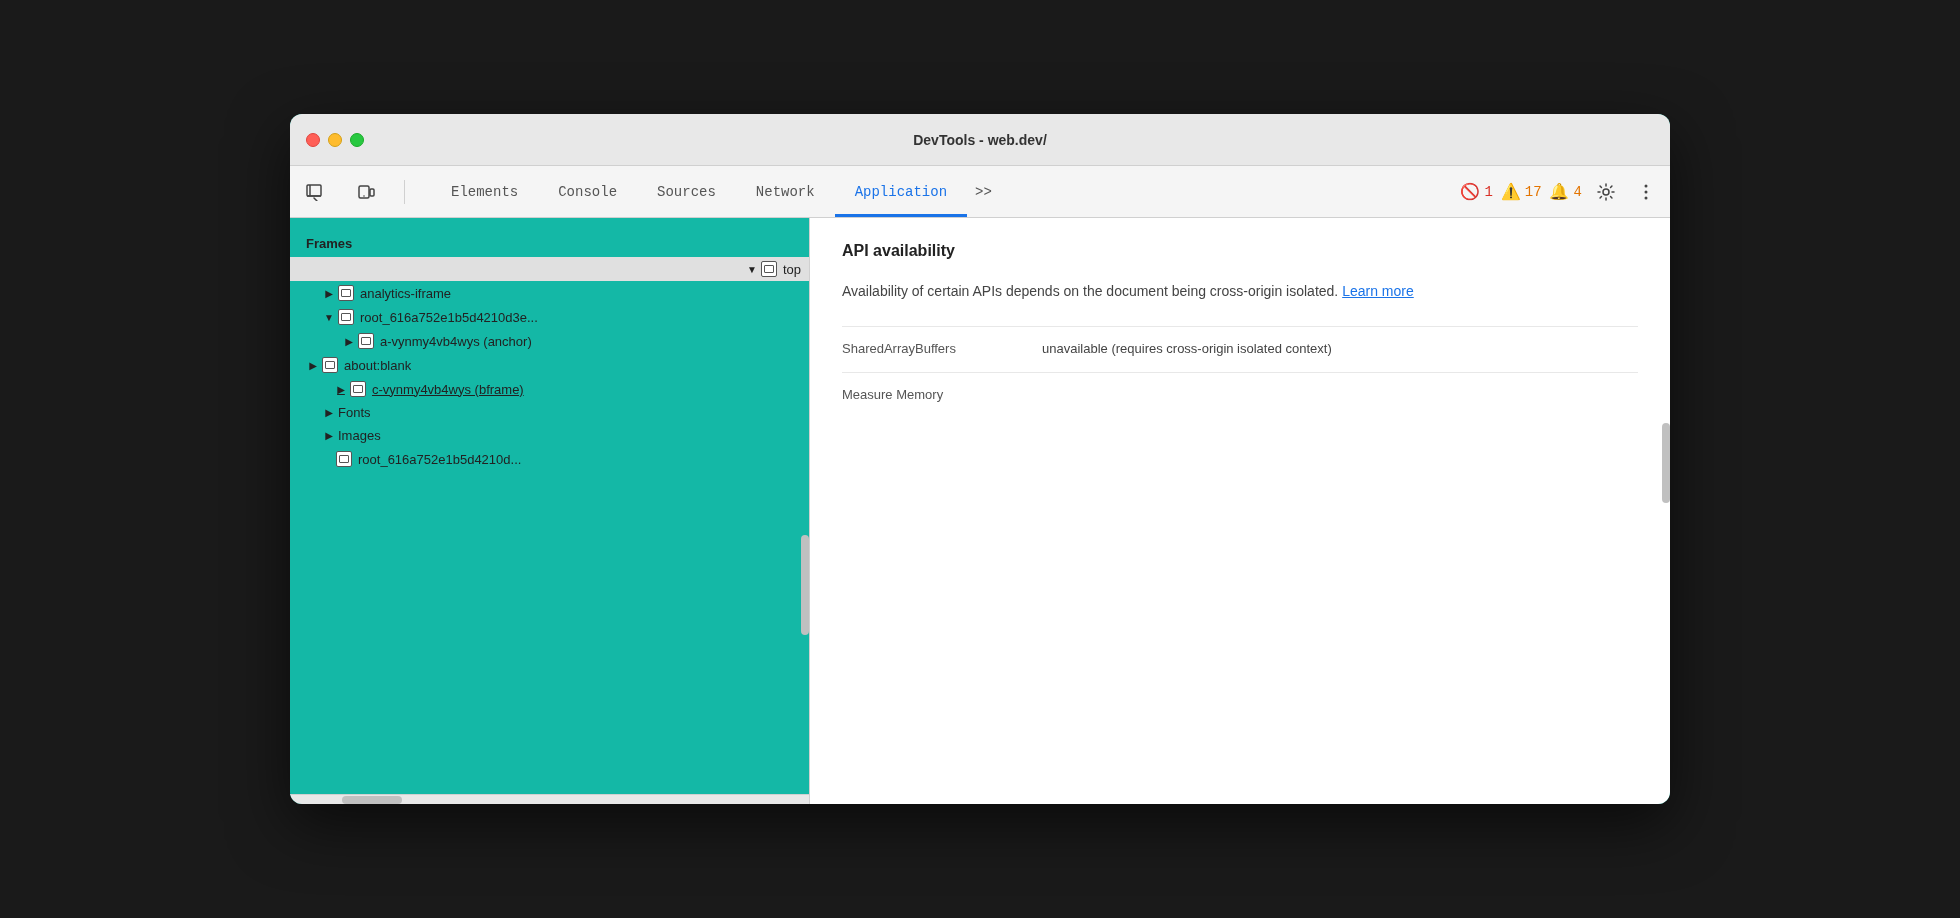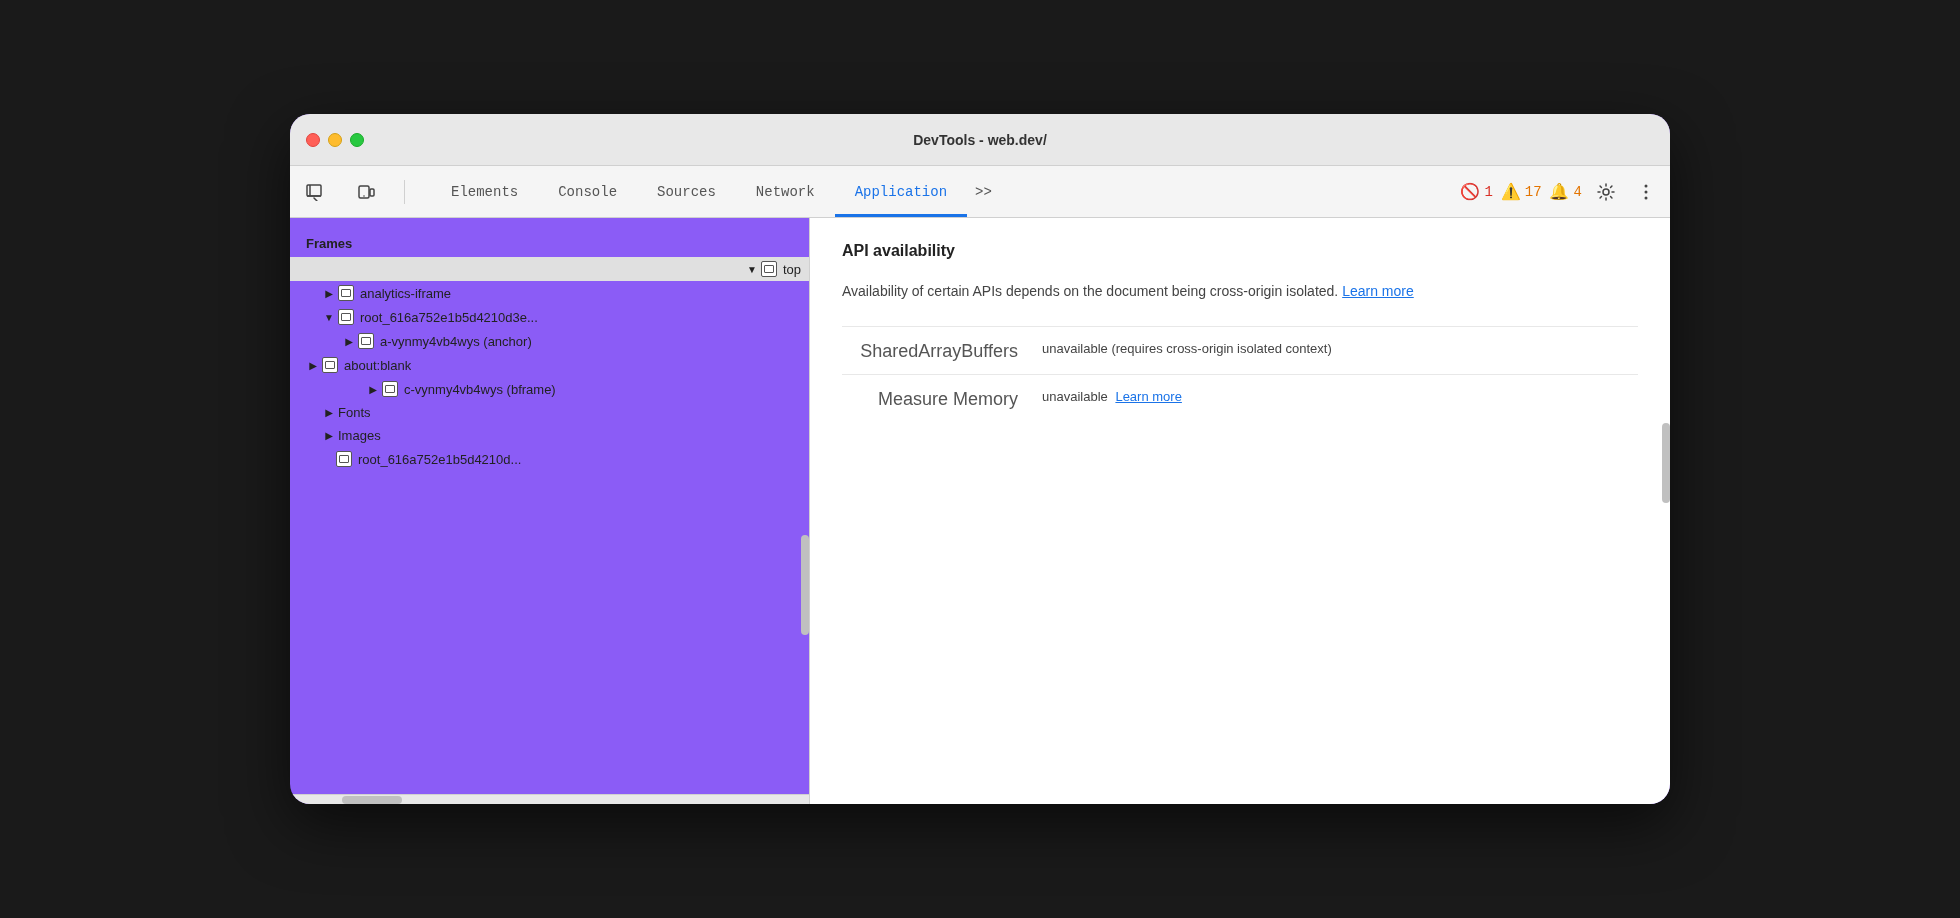--- a/index.html
+++ b/index.html
@@ -7,22 +7,22 @@
       background: #1a1a1a;
       display: flex;
       justify-content: center;
       align-items: center;
       min-height: 100vh;
       font-family: -apple-system, BlinkMacSystemFont, 'Helvetica Neue', Arial, sans-serif;
     }
     .window {
       width: 1380px;
       height: 690px;
-      background: #8b5cf6;
-      border-radius: 20px;
+      background: #14b8a6;
+      border-radius: 12px;
       box-shadow: 0 20px 60px rgba(0,0,0,0.6);
       overflow: hidden;
       display: flex;
       flex-direction: column;
     }
     
     .title-bar {
       background: #e8e8e8;
       height: 52px;
       display: flex;
@@ -249,23 +249,22 @@
     }
     .api-row {
       display: flex;
       align-items: flex-start;
       padding: 12px 0;
       border-top: 1px solid #e8e8e8;
     }
     .api-row:first-child { border-top: none; }
     .api-name {
       width: 200px;
-      font-size: 18px;
+      font-size: 13px;
       color: #555;
-      text-align: right;
       padding-right: 24px;
       flex-shrink: 0;
       padding-top: 2px;
     }
     .api-value {
       font-size: 13px;
       color: #444;
       flex: 1;
       line-height: 1.6;
     }
@@ -424,21 +423,21 @@
         </div>
 
         <div class="tree-item" style="">
           <span class="tree-arrow closed"></span>
           <span class="frame-icon">
               <span class="frame-icon-inner"></span>
             </span>
           <span class="tree-label">about:blank</span>
         </div>
 
-        <div class="tree-item" style="padding-left:76px;">
+        <div class="tree-item" style="padding-left:44px;text-decoration:underline;">
           <span class="tree-arrow closed"></span>
           <span class="frame-icon">
               <span class="frame-icon-inner"></span>
             </span>
           <span class="tree-label">c-vynmy4vb4wys (bframe)</span>
         </div>
 
         <div class="tree-item" style="padding-left:32px;">
           <span class="tree-arrow closed"></span>
           <span class="tree-label">Fonts</span>
@@ -479,24 +478,20 @@
       <div class="api-row">
         <div class="api-name">SharedArrayBuffers</div>
         <div class="api-value">
           <span>unavailable</span>
           <span> (requires cross-origin isolated context)</span>
         </div>
       </div>
 
       <div class="api-row">
         <div class="api-name">Measure Memory</div>
-        <div class="api-value">
-          <span>unavailable</span>
-          <a class="learn-more-link" href="#">Learn more</a>
-        </div>
       </div>
 
       <div style="position:absolute; right:0; top:0; bottom:0; width:8px; pointer-events:none;">
         <div style="position:absolute; right:0; top:35%; width:8px; height:80px; background:#c0c0c0; border-radius:4px;"></div>
       </div>
     </div>
   </div>
 </div>
 
 </body></html>

